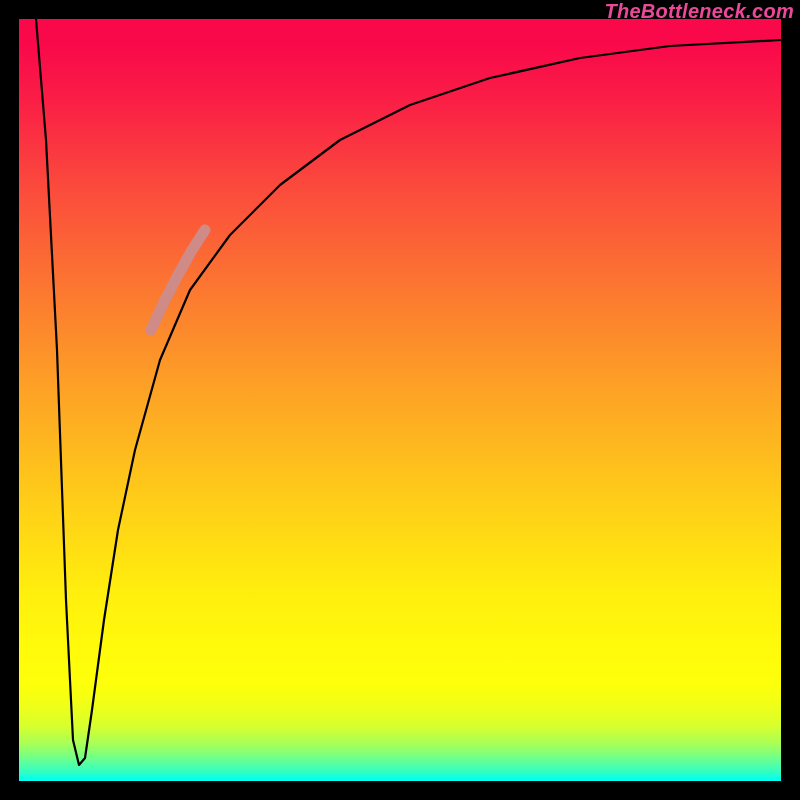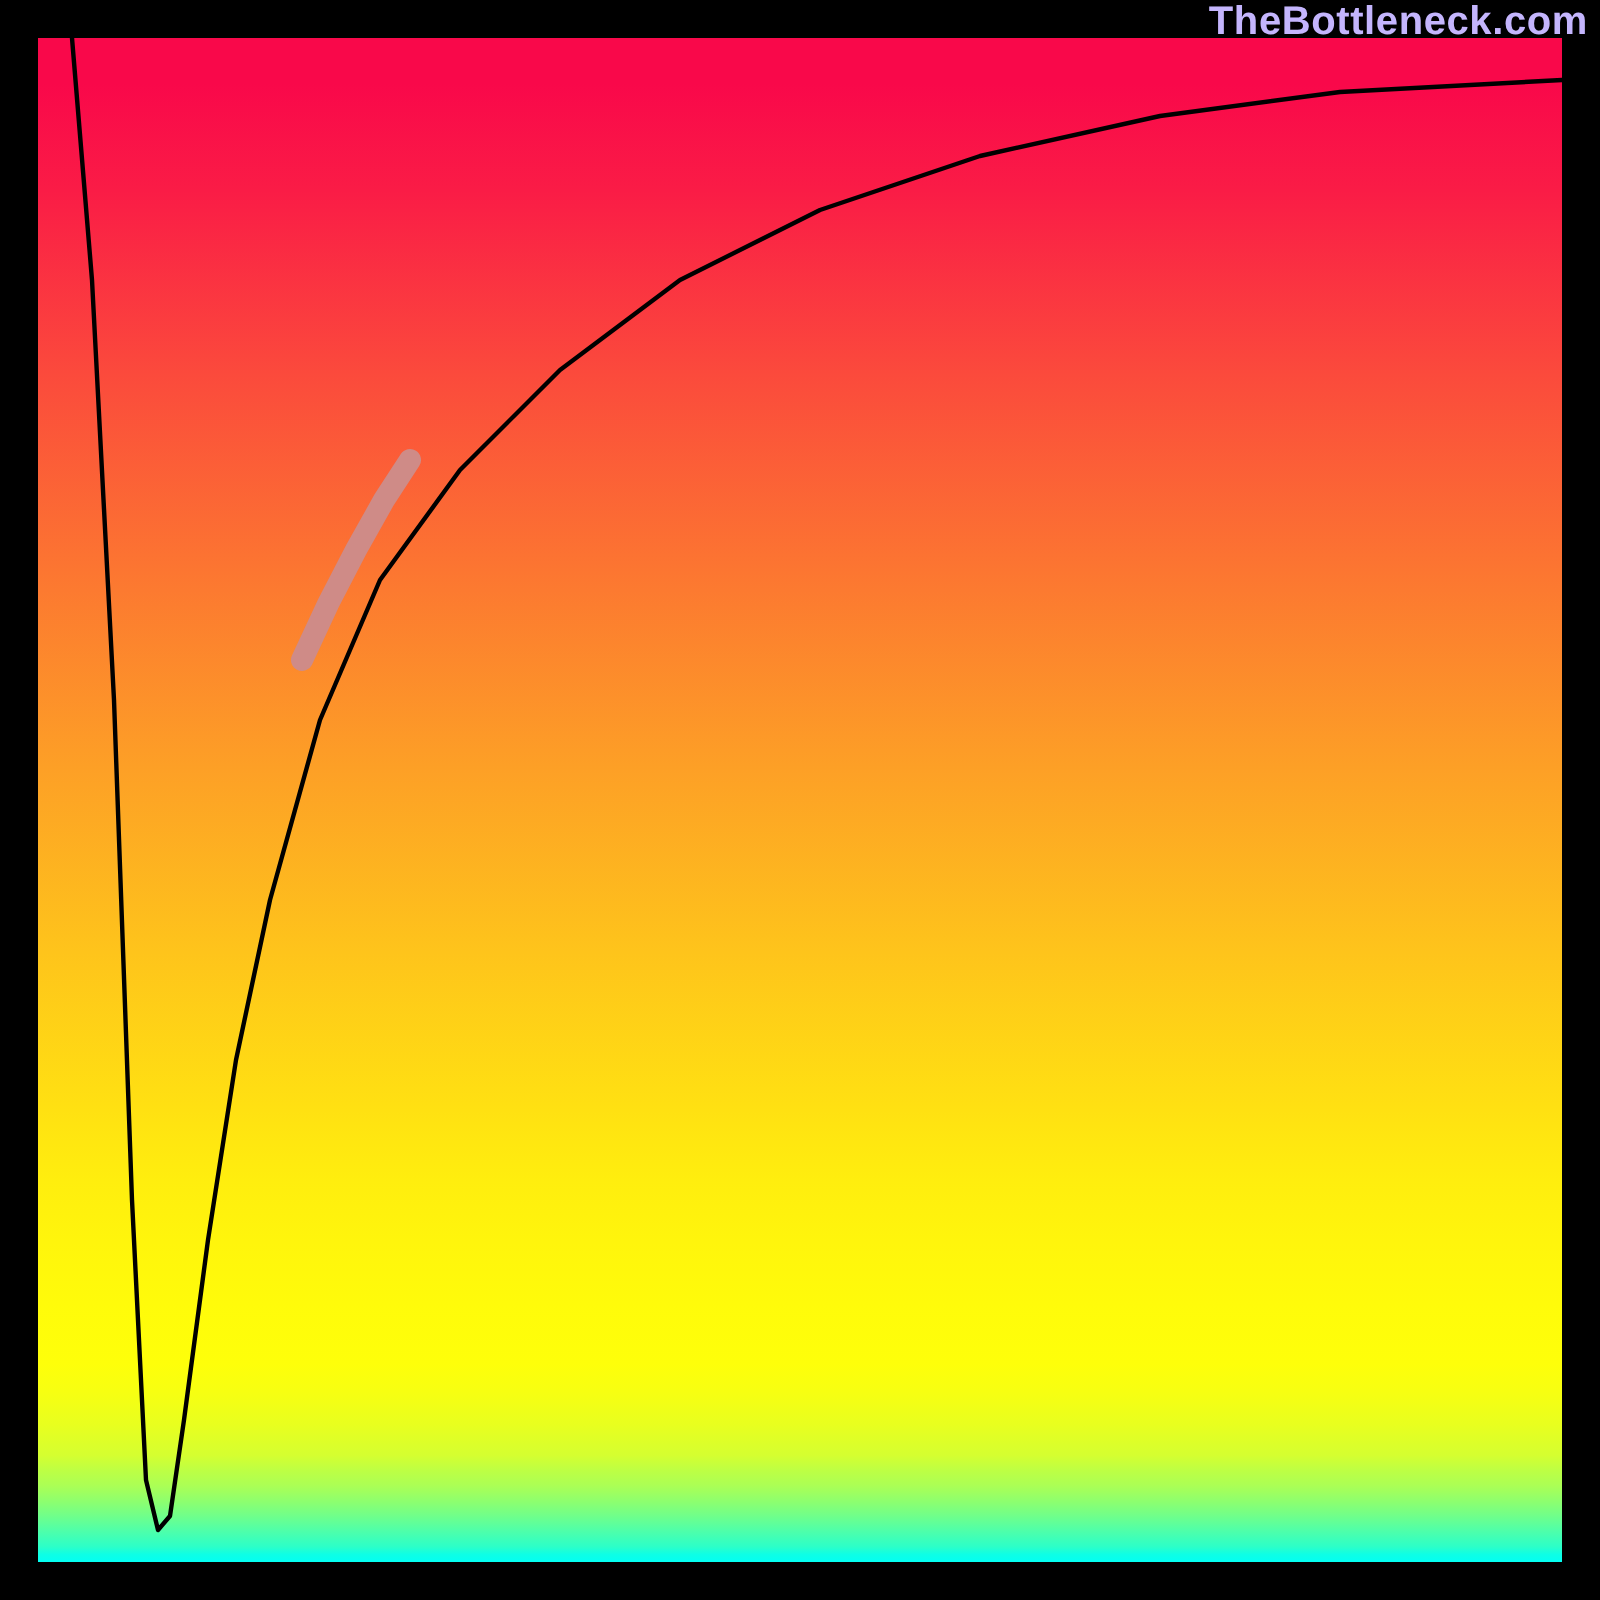--- a/index.html
+++ b/index.html
@@ -60,22 +60,23 @@
     pointer-events: none;
   }
   .watermark {
     position: absolute;
     top: 0;
     right: 6px;
     font-family: Arial, Helvetica, sans-serif;
     font-size: 20px;
     font-weight: 600;
     letter-spacing: 0.3px;
-    color: #c4b5fd;
+    color: #ec4899;
     user-select: none;
+    font-style: italic;
   }
 </style>
 </head>
 <body>
 
 <div class="frame">
   <div class="plot"></div>
 
   <svg class="curve" viewBox="0 0 800 800">
 

